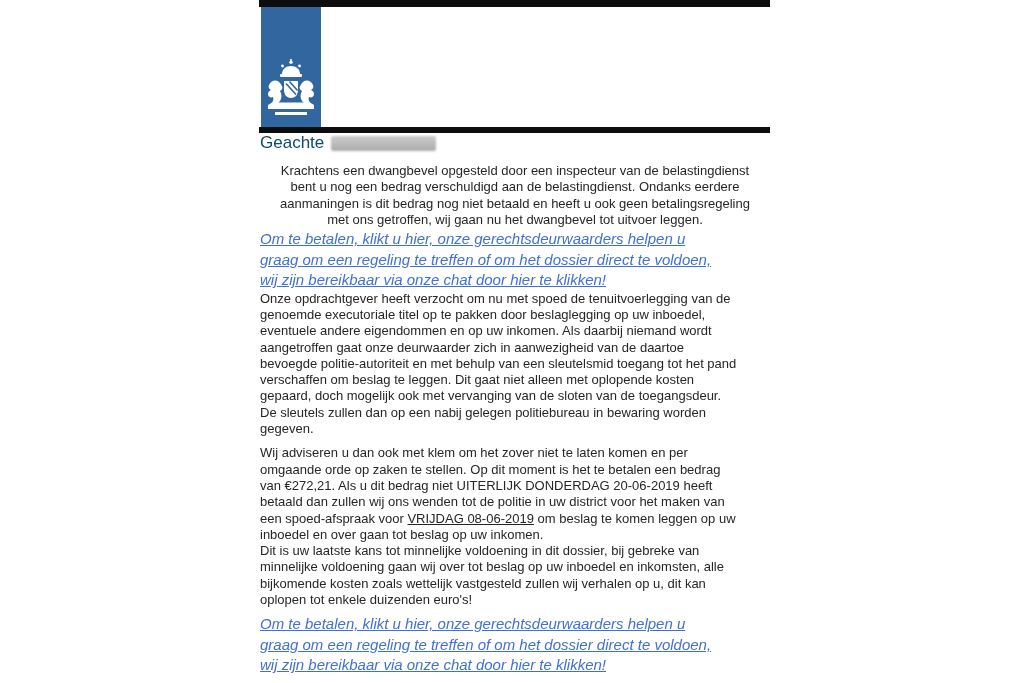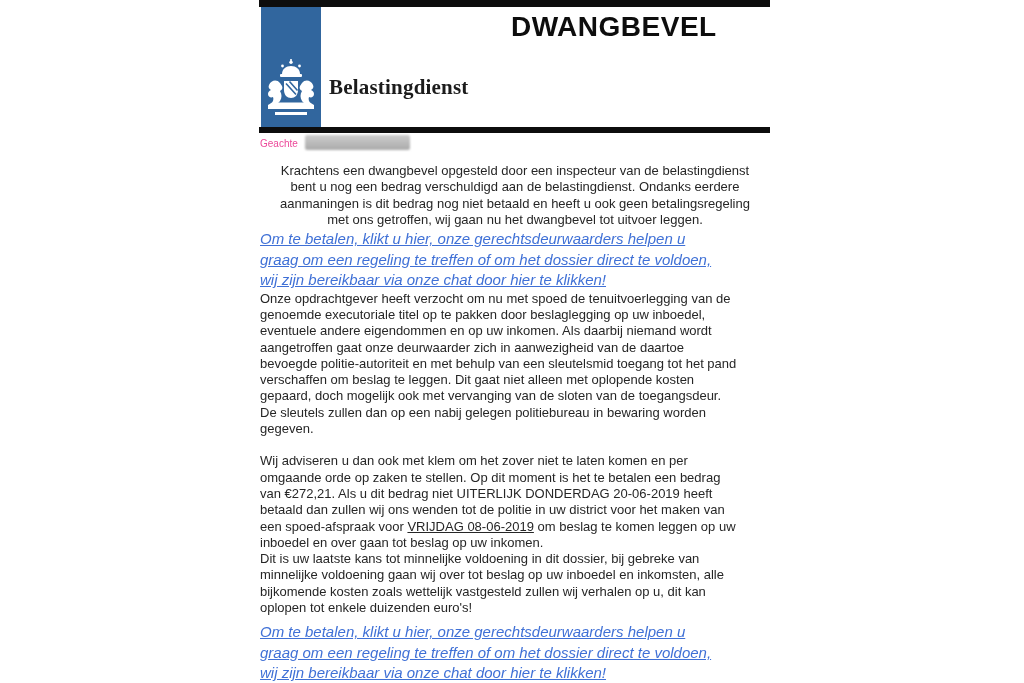--- a/index.html
+++ b/index.html
@@ -13,27 +13,27 @@
   .bar.top { height: 7px; }
   .bar.mid { height: 6px; }
 
   .header { position: relative; height: 120px; }
   .logo-block { position: absolute; left: 2px; top: 0; width: 60px; height: 120px; background: #31669E; }
   .logo-block svg { position: absolute; left: 4px; bottom: 4px; }
   .brand { position: absolute; left: 70px; top: 68px; font-family: "Liberation Serif", serif; font-weight: 600; font-size: 21px; color: #1c1c1c; letter-spacing: 0.2px; }
   .doc-title { position: absolute; left: 252px; top: 4px; width: 200px; text-align: center; font-size: 28px; font-weight: bold; color: #0d0d0d; letter-spacing: 0.5px; }
 
   .content { padding: 2px 0 0 1px; width: 511px; }
-  .salutation { font-size: 10px; line-height: 16px; height: 16px; color: #ec4899; }
+  .salutation { font-size: 17px; line-height: 16px; height: 16px; color: #0c4a6e; }
   .redaction { display: inline-block; width: 105px; height: 15px; margin-left: 7px; vertical-align: -3px; border-radius: 2px; background: linear-gradient(180deg, #cccccc, #ababab); filter: blur(1px); }
 
   .body-p { font-size: 13px; line-height: 16.3px; white-space: pre-line; color: #262626; }
   .p1 { margin-top: 12px; text-align: center; }
   .p2 { }
-  .p3 { margin-top: 16px; }
+  .p3 { margin-top: 8px; }
   .underline { text-decoration: underline; }
   .italic { }
 
   .paylink { display: block; font-size: 15px; line-height: 20.5px; white-space: pre-line; color: #3F70D6; text-decoration: underline; cursor: pointer; font-style: italic; }
   .paylink.first { margin-top: 1px; }
   .paylink.last { margin-top: 6px; }
 </style>
 </head>
 <body>
 
@@ -54,22 +54,20 @@
             <rect x="15" y="15" width="22" height="3" rx="1"></rect>
             <path d="M4 26 c2-5 8-6 11-2 l2 3 c1 2 0 4-2 5 c2 3 2 7 0 10 c-2 3-6 4-9 3 c2-2 3-5 2-7 c-2 1-5 0-5-3 c0-2 1-3 3-4 c-2-1-3-3-2-5 z"></path>
             <path d="M48 26 c-2-5-8-6-11-2 l-2 3 c-1 2 0 4 2 5 c-2 3-2 7 0 10 c2 3 6 4 9 3 c-2-2-3-5-2-7 c2 1 5 0 5-3 c0-2-1-3-3-4 c2-1 3-3 2-5 z"></path>
             <path d="M19 22 h14 v9 c0 5-3 8-7 8 c-4 0-7-3-7-8 z"></path>
             <path d="M3 46 l4-2.5 h38 l4 2.5 v4 h-46 z"></path>
             <rect x="10" y="53" width="32" height="3"></rect>
           </g>
           <path d="M21 24.5 l10 11 M24.5 22.5 l8 9" stroke="#31669E" stroke-width="1.6" fill="none"></path>
         </svg>
       </div>
-      <div class="brand">Belastingdienst</div>
-      <div class="doc-title">DWANGBEVEL</div>
     </div>
 
     <div class="bar mid"></div>
 
     <div class="content">
       <div class="salutation"><span>Geachte</span><span class="redaction"></span></div>
 
       <p class="body-p p1">Krachtens een dwangbevel opgesteld door een inspecteur van de belastingdienst
 bent u nog een bedrag verschuldigd aan de belastingdienst. Ondanks eerdere
 aanmaningen is dit bedrag nog niet betaald en heeft u ook geen betalingsregeling

